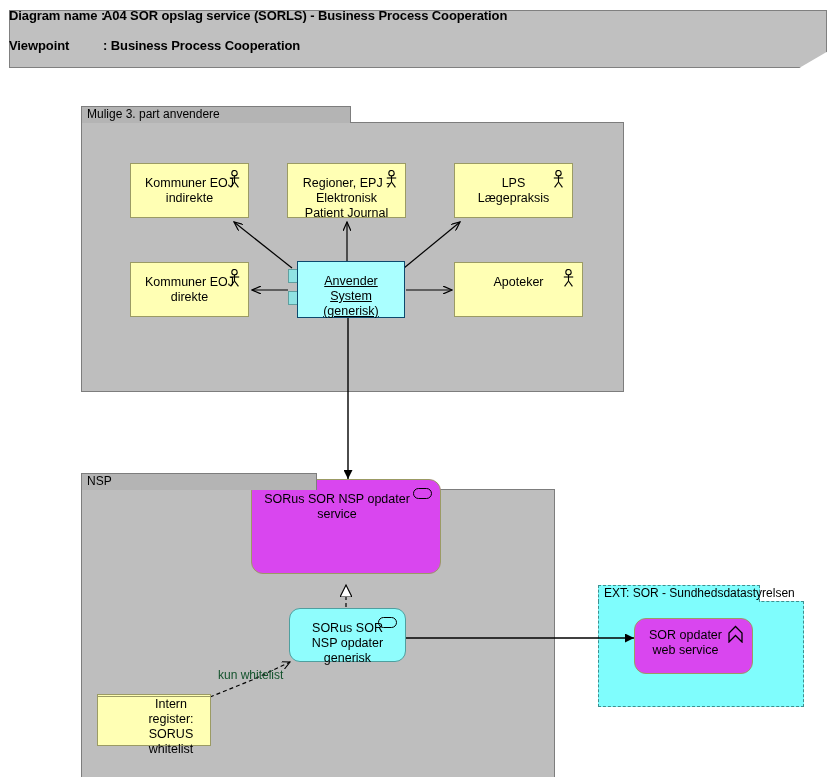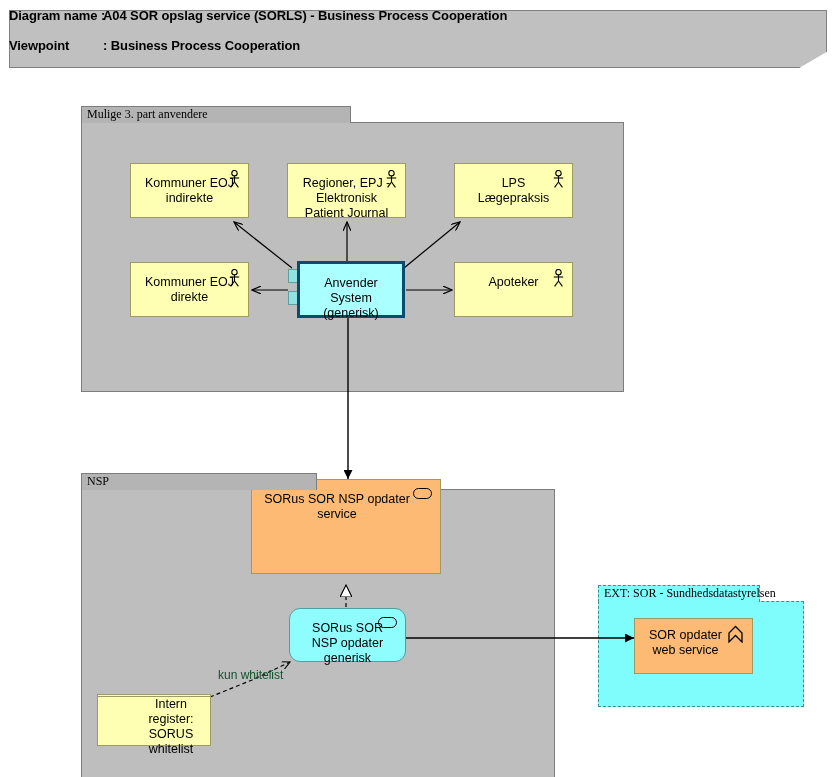--- a/index.html
+++ b/index.html
@@ -63,21 +63,20 @@
   }
   .group-tab-label {
     position: absolute;
     left: 6px;
     top: 0px;
     font-size: 12px;
     color: #000000;
     white-space: nowrap;
     line-height: 16px;
     z-index: 3;
-    font-family: Liberation Serif, serif;
   }
   .group-body {
     position: absolute;
     left: 0;
     top: 16px;
     right: 0;
     bottom: 0;
     background: #bebebe;
     border: 1px solid #7d7d7d;
     box-sizing: border-box;
@@ -108,27 +107,28 @@
     line-height: 15px;
     padding-top: 12px;
   }
   .node .label { display: block; padding: 0 4px; white-space: pre-line; }
 
   .node.actor {
     background: #ffffb4;
     border-color: #9b9b64;
   }
   .node.service-yellow {
-    background: #fdba74;
+    background: #d946ef;
     border: 1px solid #9b9b64;
-    border-radius: 0;
+    border-radius: 12px;
   }
   .node.component-cyan {
     background: #aaffff;
-    border: 3px solid #0c4a6e;
+    border: 1px solid #0c4a6e;
+    text-decoration: underline;
   }
   .node.service-cyan {
     background: #8ffdfd;
     border: 1px solid #4f9f9f;
     border-radius: 11px;
   }
 
   
   .icon-actor {
     position: absolute;
@@ -313,21 +313,21 @@
 direkte</span>
     <svg class="icon-actor" viewBox="0 0 13 18">
       <circle cx="6.5" cy="3.2" r="2.7" fill="none" stroke="#000" stroke-width="1.1"></circle>
       <line x1="6.5" y1="6" x2="6.5" y2="12" stroke="#000" stroke-width="1.1"></line>
       <line x1="1.8" y1="8" x2="11.2" y2="8" stroke="#000" stroke-width="1.1"></line>
       <line x1="6.5" y1="12" x2="2.6" y2="17.4" stroke="#000" stroke-width="1.1"></line>
       <line x1="6.5" y1="12" x2="10.4" y2="17.4" stroke="#000" stroke-width="1.1"></line>
     </svg>
   </div>
 
-  <div class="node actor" style="left:454px; top:262px; width:119px; height:55px;">
+  <div class="node actor" style="left:454px; top:262px; width:129px; height:55px;">
     <span class="label">Apoteker</span>
     <svg class="icon-actor" viewBox="0 0 13 18">
       <circle cx="6.5" cy="3.2" r="2.7" fill="none" stroke="#000" stroke-width="1.1"></circle>
       <line x1="6.5" y1="6" x2="6.5" y2="12" stroke="#000" stroke-width="1.1"></line>
       <line x1="1.8" y1="8" x2="11.2" y2="8" stroke="#000" stroke-width="1.1"></line>
       <line x1="6.5" y1="12" x2="2.6" y2="17.4" stroke="#000" stroke-width="1.1"></line>
       <line x1="6.5" y1="12" x2="10.4" y2="17.4" stroke="#000" stroke-width="1.1"></line>
     </svg>
   </div>
 

